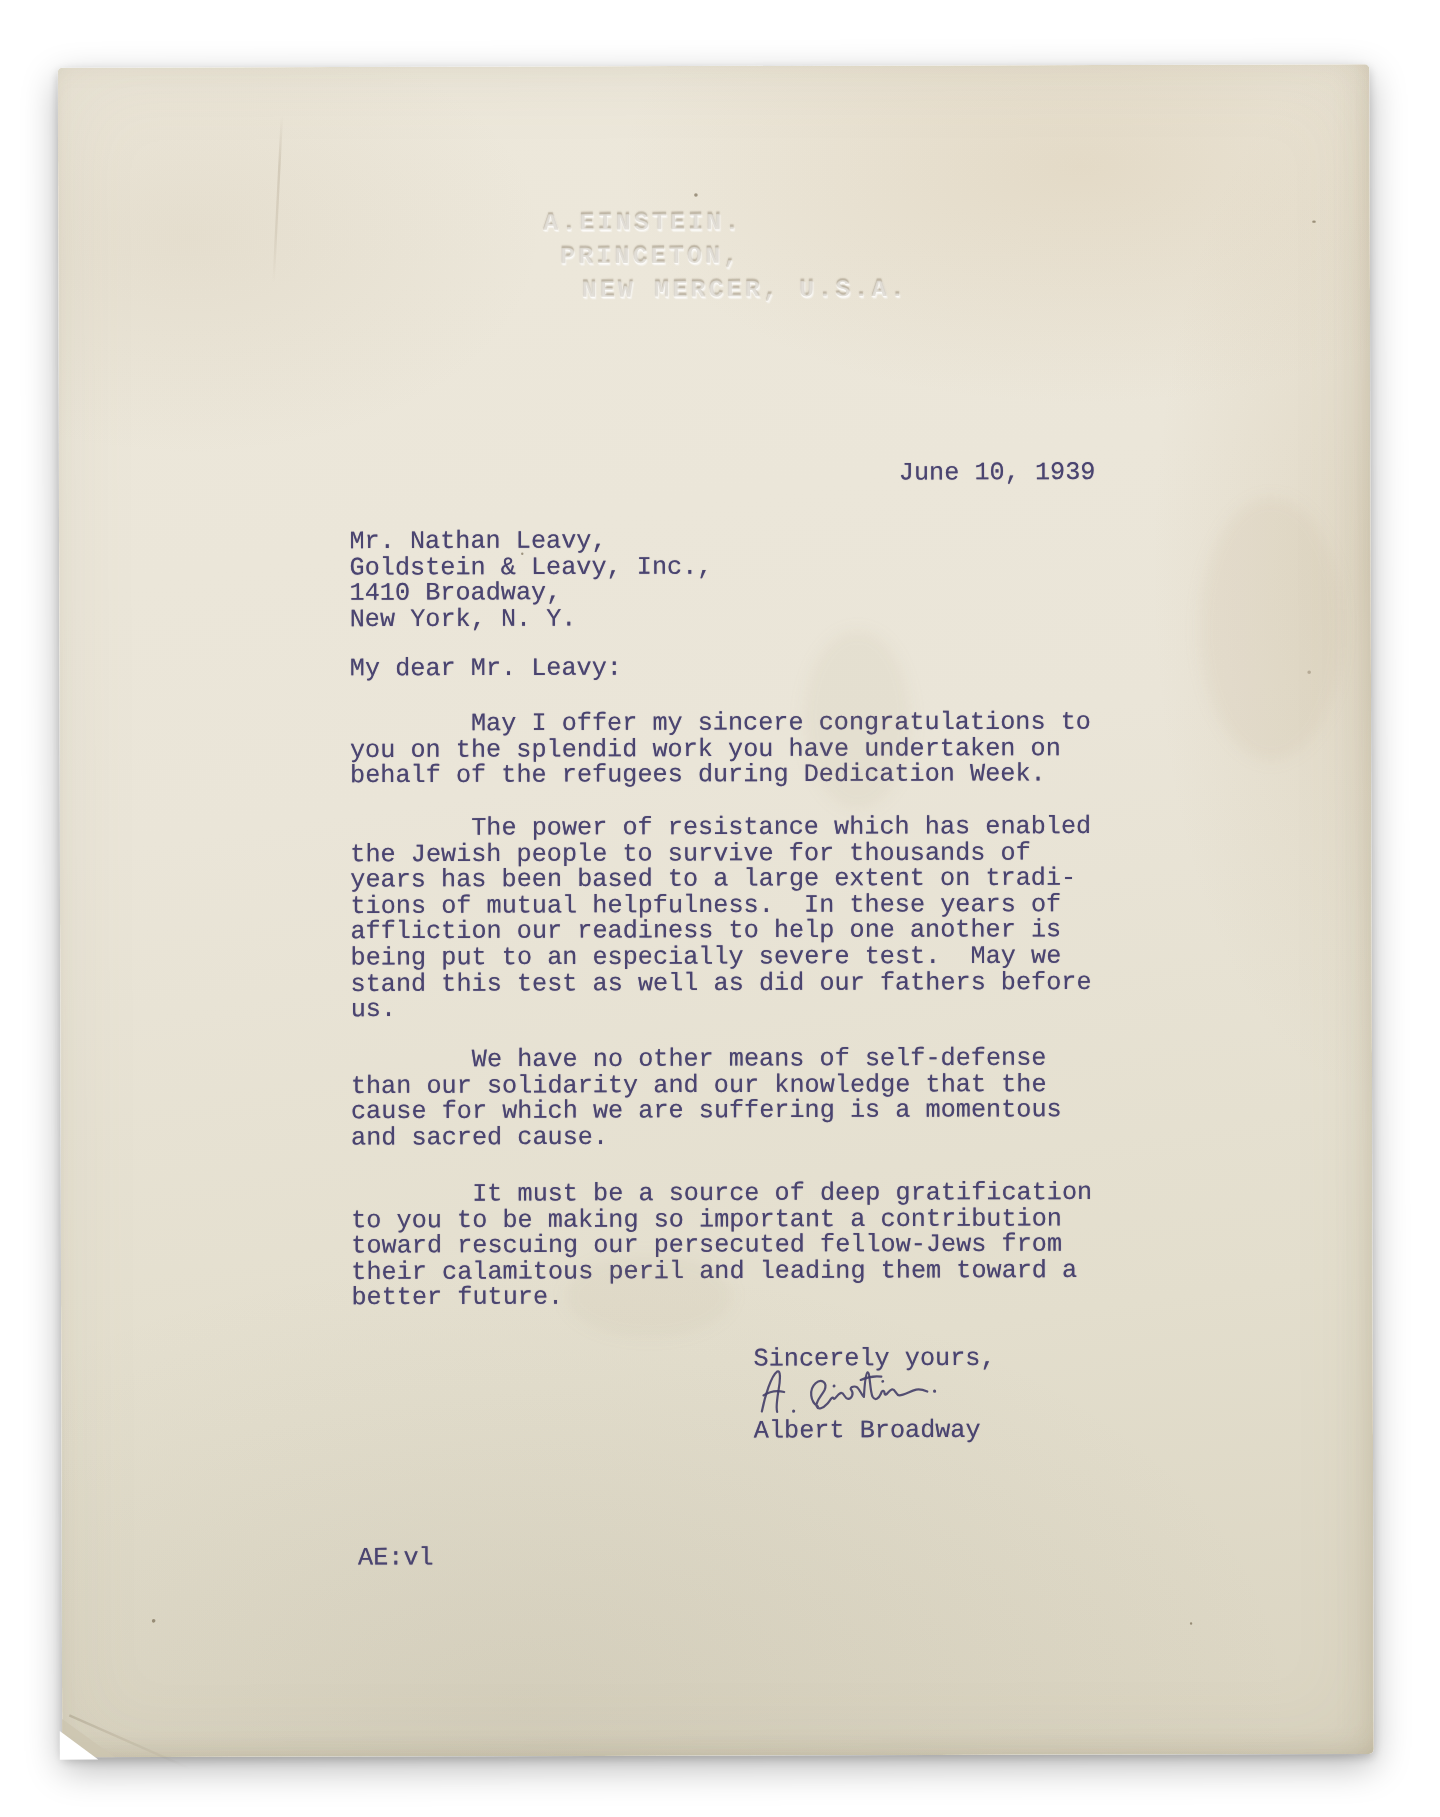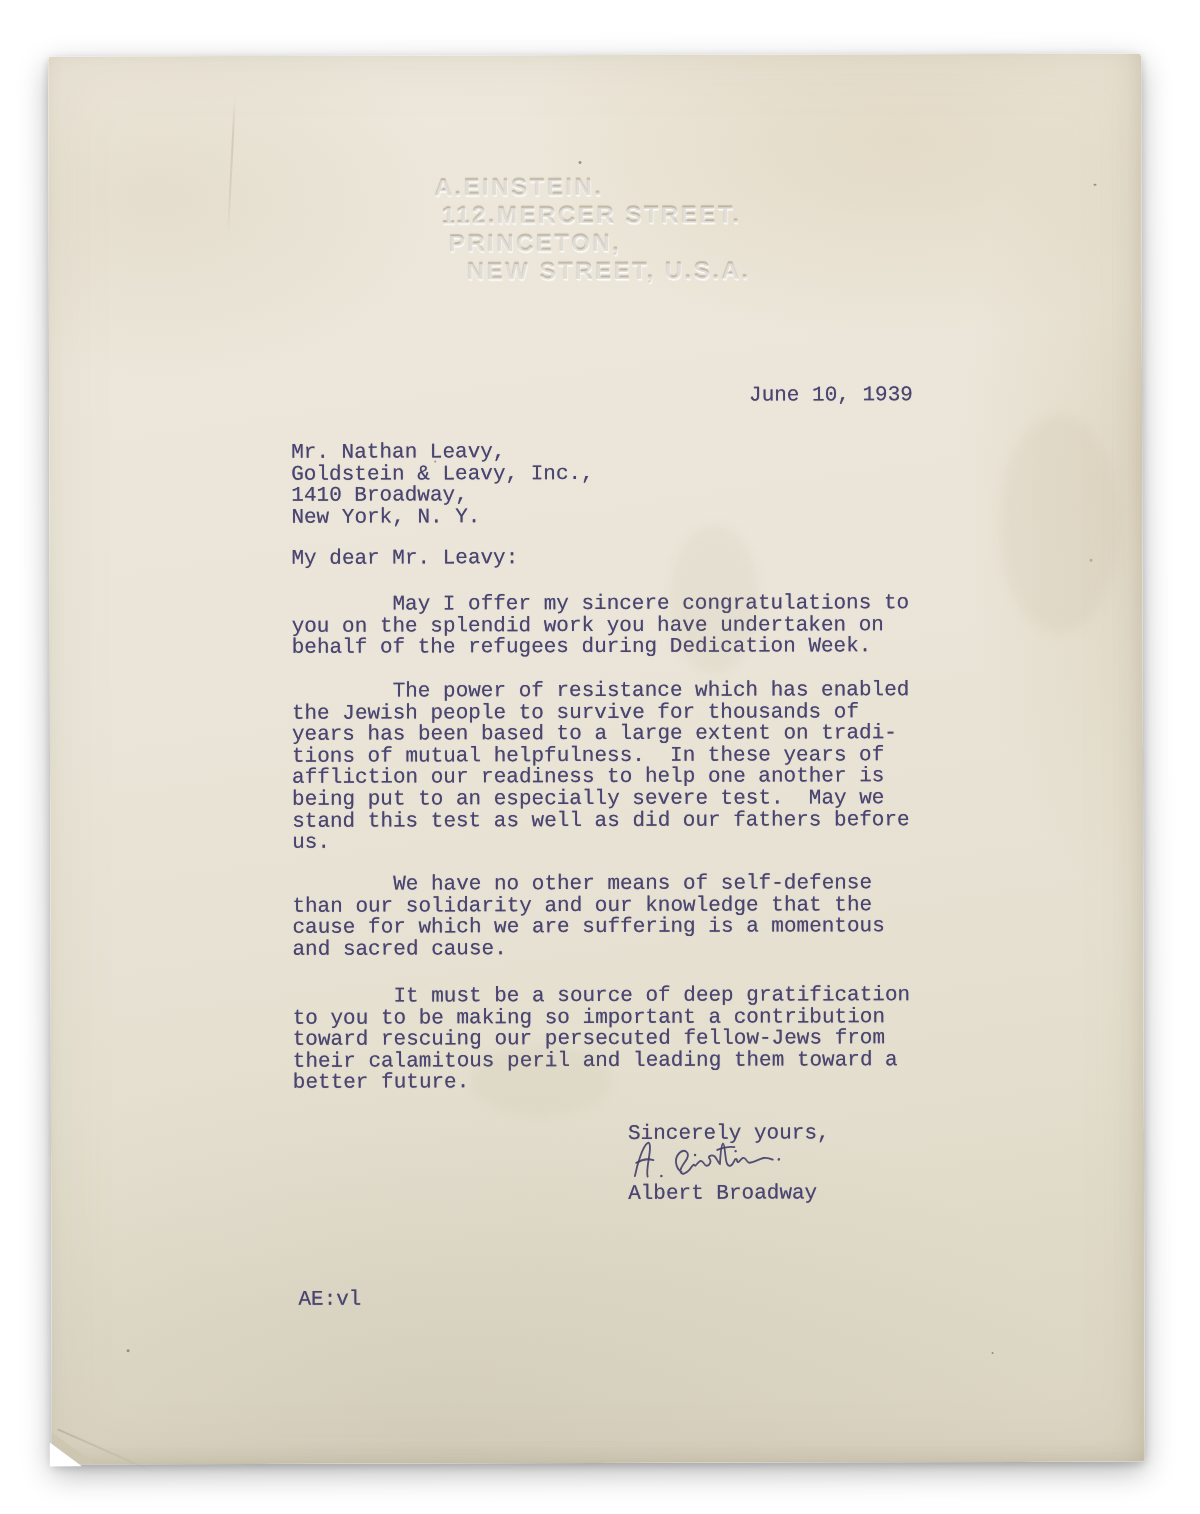--- a/index.html
+++ b/index.html
@@ -35,25 +35,25 @@
     box-shadow:
       0 10px 30px rgba(0,0,0,0.28),
       0 3px 8px rgba(0,0,0,0.18),
       inset 0 0 70px rgba(140,125,95,0.10),
       inset -14px 0 28px -12px rgba(150,130,95,0.22),
       inset 0 -10px 24px -12px rgba(120,108,82,0.20);
   }
   
   .letterhead {
     position: absolute;
-    left: 386px;
+    left: 404px;
     top: 118px;
-    font-family: Liberation Sans, sans-serif;
+    font-family: Liberation Mono, monospace;
     font-weight: 700;
-    font-size: 24px;
+    font-size: 21px;
     letter-spacing: 2.5px;
     line-height: 28px;
     color: rgba(152,140,115,0.26);
     text-shadow:
       0 1px 1px rgba(255,255,255,0.9),
       1px 2px 1px rgba(255,255,255,0.55),
       0 -1px 1px rgba(108,94,68,0.30);
   }
   .letterhead .lh2 { margin-left: 7px; }
   .letterhead .lh3 { margin-left: 14px; }
@@ -151,23 +151,22 @@
   .stain.t3 { left: 420px; top: 990px; width: 140px; height: 70px;  background: rgba(150,130,95,0.06); }
 </style>
 </head>
 <body>
 
 <div class="photo">
   <div class="paper">
 
     <div class="letterhead">
       <div class="lh1">A.EINSTEIN.</div>
-      <div class="lh2">112.MERCER STREET.</div>
       <div class="lh3">PRINCETON,</div>
-      <div class="lh4">NEW STREET, U.S.A.</div>
+      <div class="lh4">NEW MERCER, U.S.A.</div>
     </div>
 
     <div class="typed date-line">June 10, 1939</div>
     <div class="typed recipient">Mr. Nathan Leavy,
 Goldstein &amp; Leavy, Inc.,
 1410 Broadway,
 New York, N. Y.</div>
     <div class="typed salutation">My dear Mr. Leavy:</div>
     <div class="typed para-1">        May I offer my sincere congratulations to
 you on the splendid work you have undertaken on

